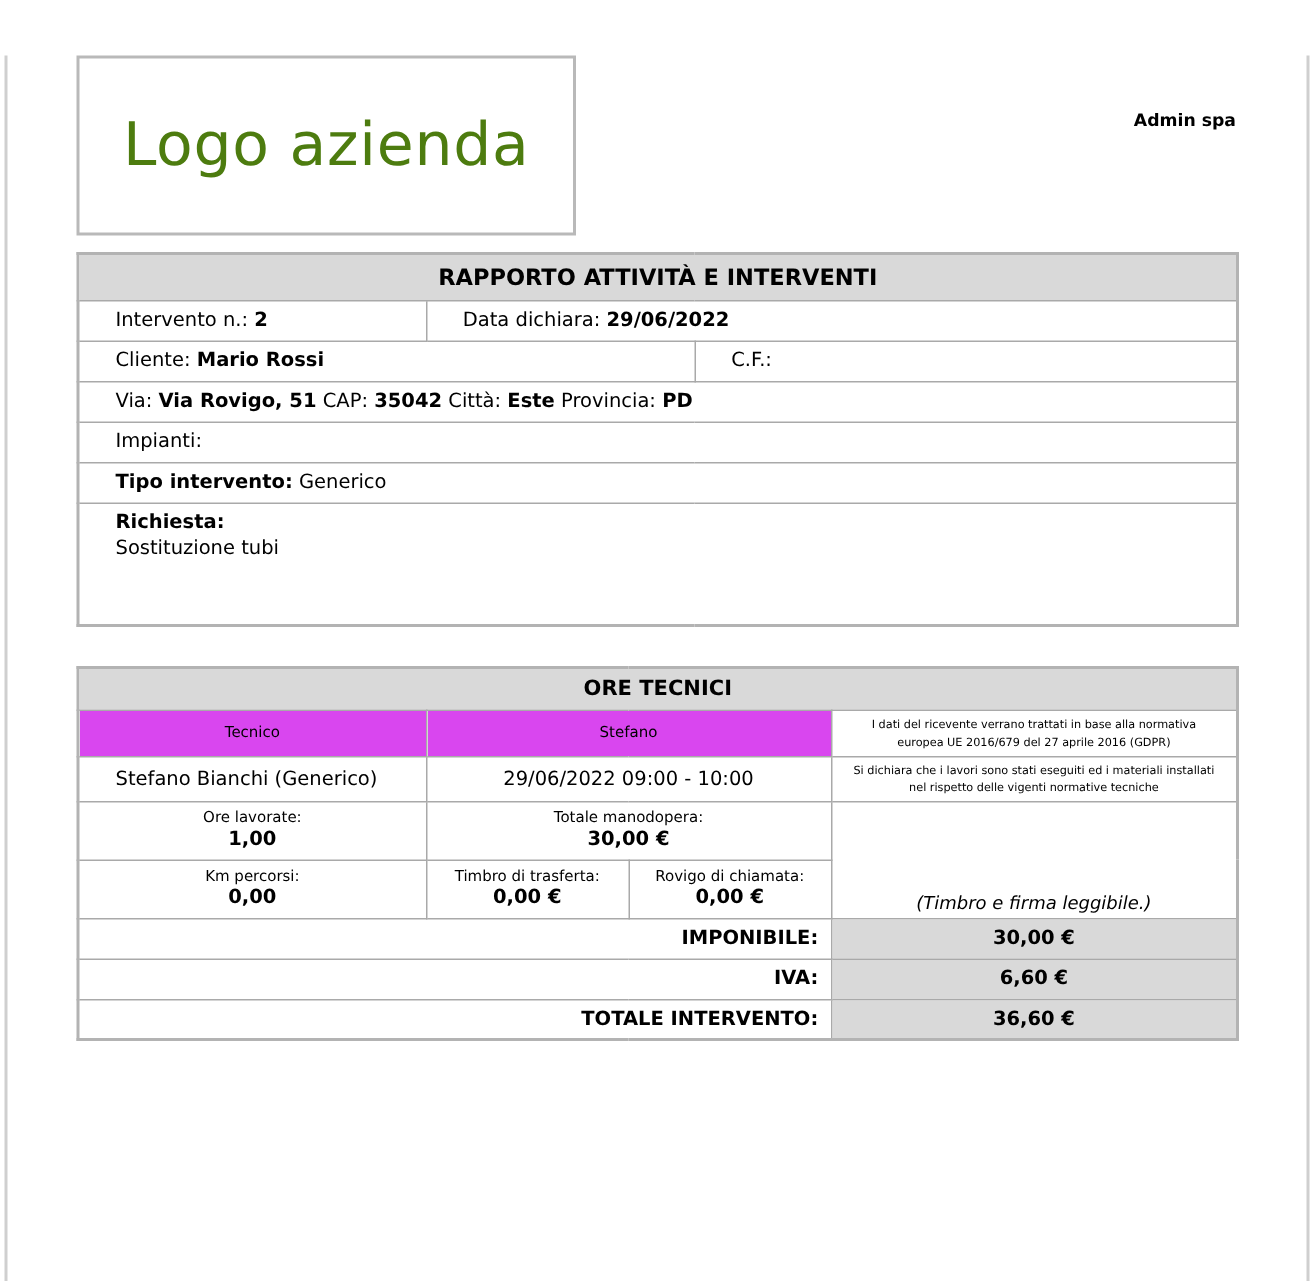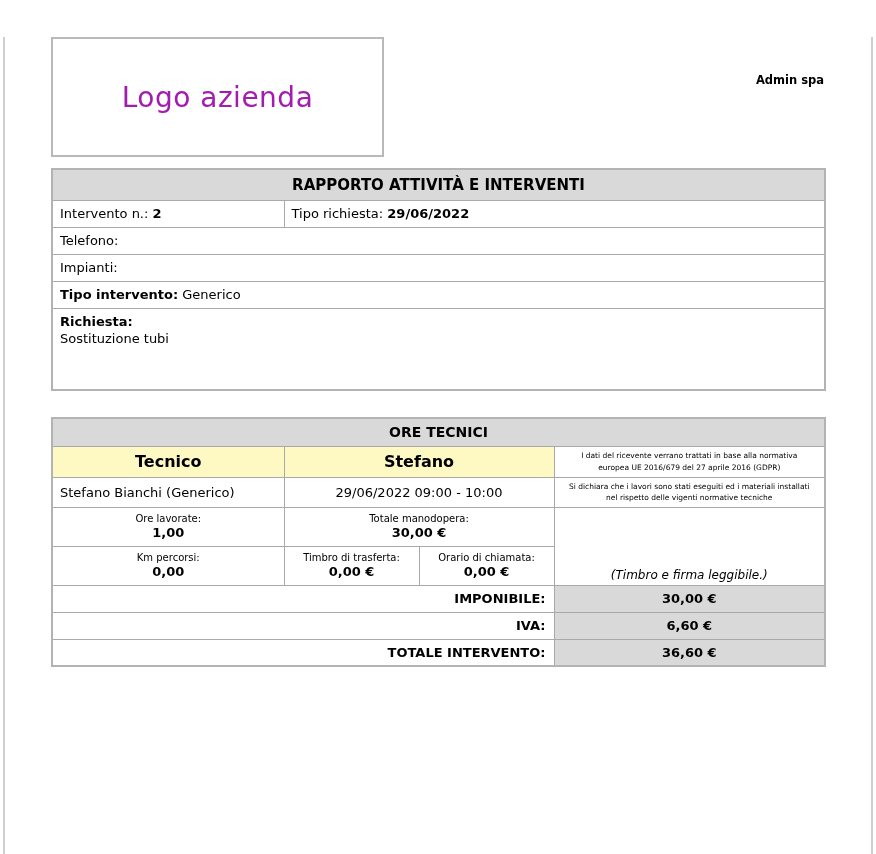--- a/index.html
+++ b/index.html
@@ -31,34 +31,34 @@
     margin-top: 37px;
     width: 333px;
     height: 120px;
     border: 2px solid #b9b9b9;
     background: #fff;
     display: flex;
     align-items: center;
     justify-content: center;
   }
   .logo-text {
-    font-size: 28px;
-    color: #a21caf;
+    font-size: 40px;
+    color: #4d7c0f;
     letter-spacing: 0.5px;
     white-space: nowrap;
   }
   table {
     border-collapse: collapse;
     table-layout: fixed;
     width: 773px;
     border: 2px solid #b3b3b3;
   }
   td {
     border: 1px solid #a9a9a9;
-    padding: 0 7px;
+    padding: 0 24px;
     font-size: 13px;
     vertical-align: middle;
     overflow: hidden;
   }
   .report-table { margin-top: 11px; }
   .hours-table  { margin-top: 26px; }
 
   tr.r-title td {
     background: #d9d9d9;
     font-weight: bold;
@@ -81,24 +81,24 @@
 
   tr.r-title2 td {
     background: #d9d9d9;
     font-weight: bold;
     text-align: center;
     height: 28px;
     font-size: 14px;
   }
   tr.r-head td {
     height: 31px;
-    background: #fef9c3;
-    font-weight: bold;
-    text-align: center;
-    font-size: 16px;
+    background: #d946ef;
+    font-weight: normal;
+    text-align: center;
+    font-size: 10px;
   }
   td.note-cell {
     background: #fff !important;
     font-weight: normal !important;
     font-size: 7.5px !important;
     line-height: 1.5;
     text-align: center;
     padding: 2px 14px;
     margin-left: 21px;
   }
@@ -139,28 +139,44 @@
     <tbody>
         <tr class="r-title">
       <td colspan="3">RAPPORTO ATTIVITÀ E INTERVENTI</td>
     </tr>
     <tr class="r-simple">
       <td>
         <span class="lbl">Intervento n.:</span>
         <span class="val">2</span>
       </td>
       <td colspan="2">
-        <span class="lbl">Tipo richiesta:</span>
+        <span class="lbl">Data dichiara:</span>
         <span class="val">29/06/2022</span>
       </td>
     </tr>
     <tr class="r-simple">
-      <td colspan="3">
-        <span class="lbl">Telefono:</span>
+      <td colspan="2">
+        <span class="lbl">Cliente:</span>
+        <span class="val">Mario Rossi</span>
+      </td>
+      <td>
+        <span class="lbl">C.F.:</span>
         <span class="val"></span>
+      </td>
+    </tr>
+    <tr class="r-simple">
+      <td colspan="3">
+        <span class="lbl">Via:</span>
+        <span class="val">Via Rovigo, 51</span>
+        <span class="lbl">CAP:</span>
+        <span class="val">35042</span>
+        <span class="lbl">Città:</span>
+        <span class="val">Este</span>
+        <span class="lbl">Provincia:</span>
+        <span class="val">PD</span>
       </td>
     </tr>
     <tr class="r-simple">
       <td colspan="3">
         <span class="lbl">Impianti:</span>
         <span class="val"></span>
       </td>
     </tr>
     <tr class="r-simple">
       <td colspan="3">
@@ -212,21 +228,21 @@
     <tr class="r-sub">
       <td>
         <span class="sub-label">Km percorsi:</span>
         <span class="sub-value">0,00</span>
       </td>
       <td>
         <span class="sub-label">Timbro di trasferta:</span>
         <span class="sub-value">0,00 €</span>
       </td>
       <td>
-        <span class="sub-label">Orario di chiamata:</span>
+        <span class="sub-label">Rovigo di chiamata:</span>
         <span class="sub-value">0,00 €</span>
       </td>
     </tr>
     <tr class="r-total">
       <td colspan="3" class="total-label">IMPONIBILE:</td>
       <td class="total-value">30,00 €</td>
     </tr>
     <tr class="r-total">
       <td colspan="3" class="total-label">IVA:</td>
       <td class="total-value">6,60 €</td>

